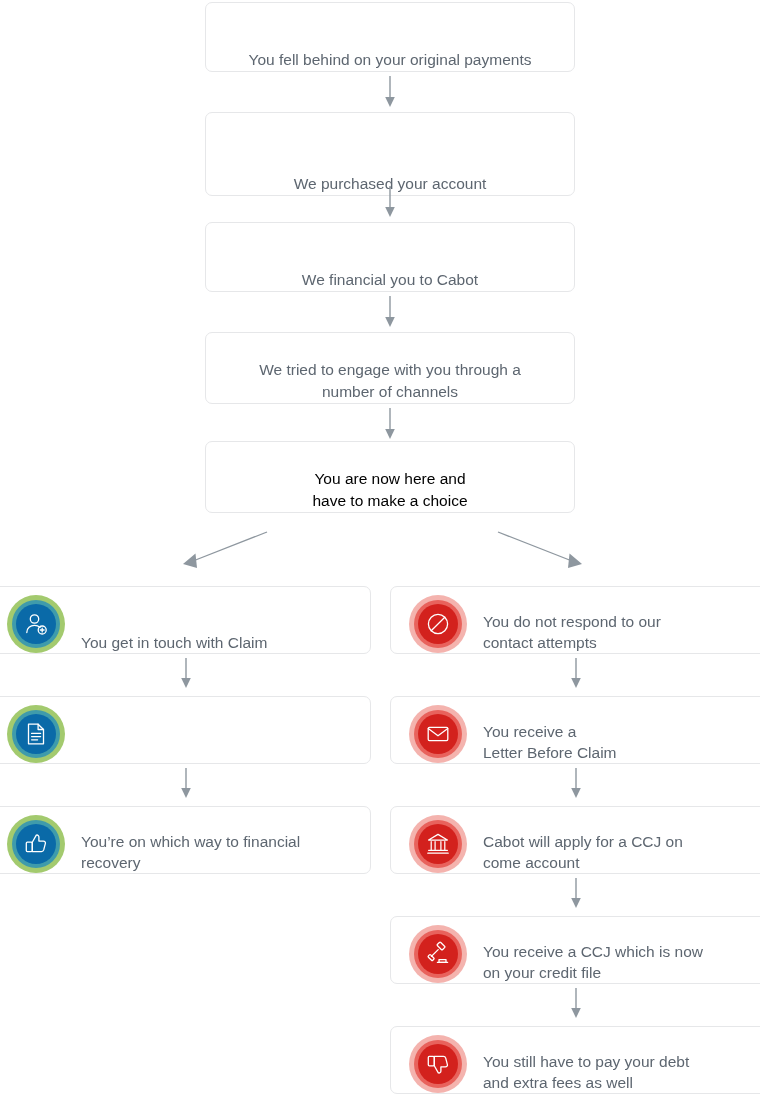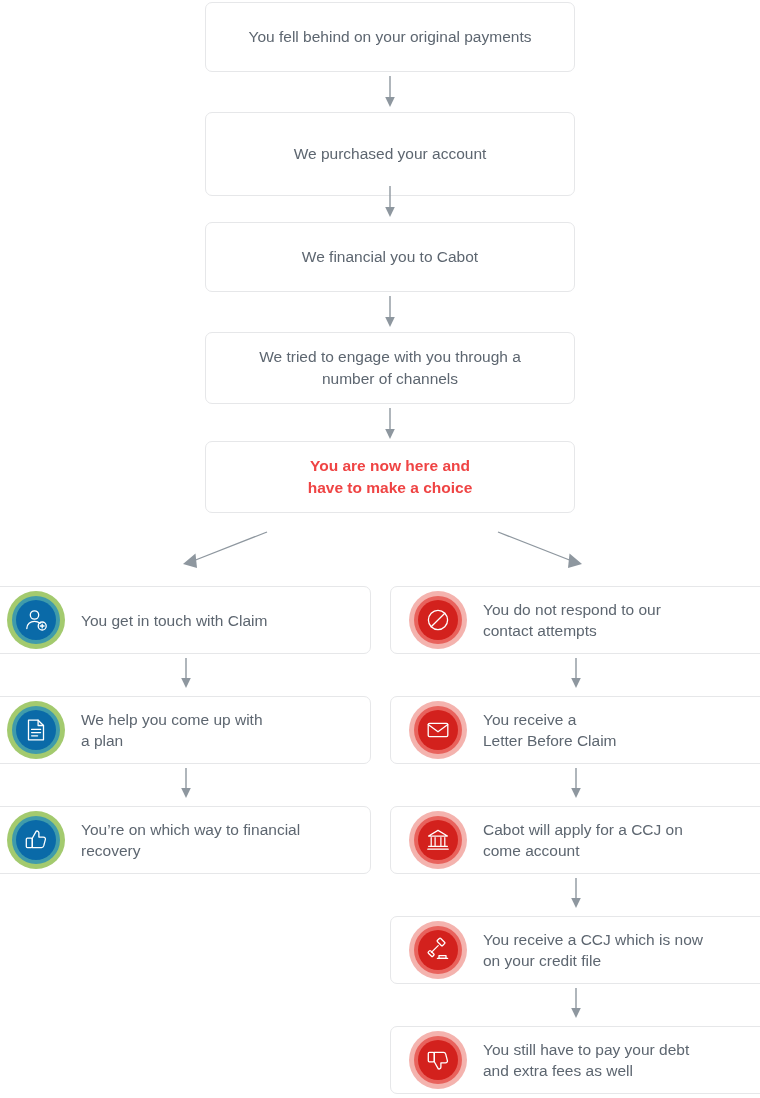--- a/index.html
+++ b/index.html
@@ -26,41 +26,41 @@
   }
 
   
   .card {
     position: absolute;
     box-sizing: border-box;
     background: #ffffff;
     border: 1px solid #e6e7e9;
     border-radius: 7px;
     display: flex;
-    align-items: center;
+    align-items: flex-end;
   }
 
   
   .trunk-card {
     left: 205px;
     width: 370px;
     justify-content: center;
   }
   .trunk-card .card-text {
     width: 100%;
     text-align: center;
     font-size: 15.5px;
     line-height: 22px;
     color: #5d6670;
     padding: 0 18px;
     box-sizing: border-box;
   }
   .trunk-card.highlight .card-text {
-    font-weight: bold;
-    color: #ef4444;
+    font-weight: normal;
+    color: #000000;
   }
 
   
   .branch-card {
     padding-left: 0;
   }
   .branch-card .card-icon {
     flex: 0 0 auto;
     margin-left: 20px;
     margin-right: 16px;
@@ -238,24 +238,20 @@
       <div class="ring green">
         <div class="mid"></div>
         <div class="core"></div>
         <svg width="26" height="26" viewBox="0 0 26 26" fill="none" stroke="#ffffff" stroke-width="1.3" stroke-linecap="round" stroke-linejoin="round">
           <path d="M5.5 3.2h9.6l5.4 5.3v14.3H5.5z"></path>
           <path d="M15.1 3.2v5.3h5.4"></path>
           <path d="M8.6 12.4h9M8.6 15.6h9M8.6 18.8h6"></path>
         </svg>
       </div>
     </div>
-    <div class="card-text">
-      <span>We help you come up with</span><br>
-      <span>a plan</span>
-    </div>
   </div>
 
   <div class="conn" style="left:176px; top:768px;">
     <svg width="20" height="34" viewBox="0 0 20 34">
       <line x1="10" y1="0" x2="10" y2="21" stroke="#8e979f" stroke-width="1.4"></line>
       <polygon points="5.2,20 14.8,20 10,30" fill="#8e979f"></polygon>
     </svg>
   </div>
 
   <div class="card branch-card col-left" style="top:806px; height:68px;">

